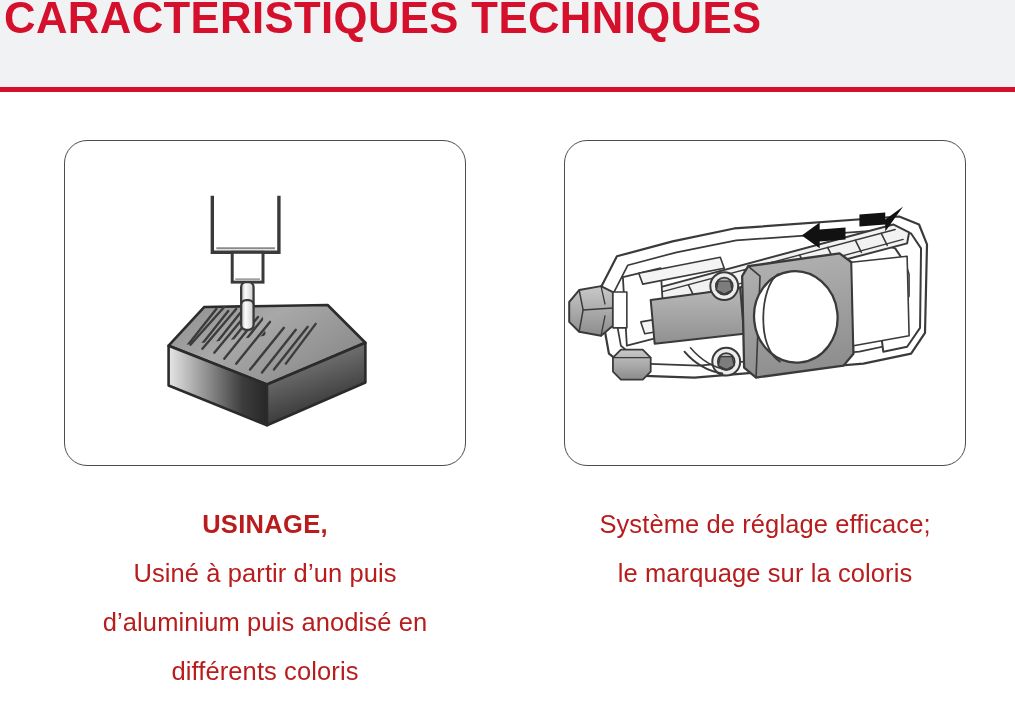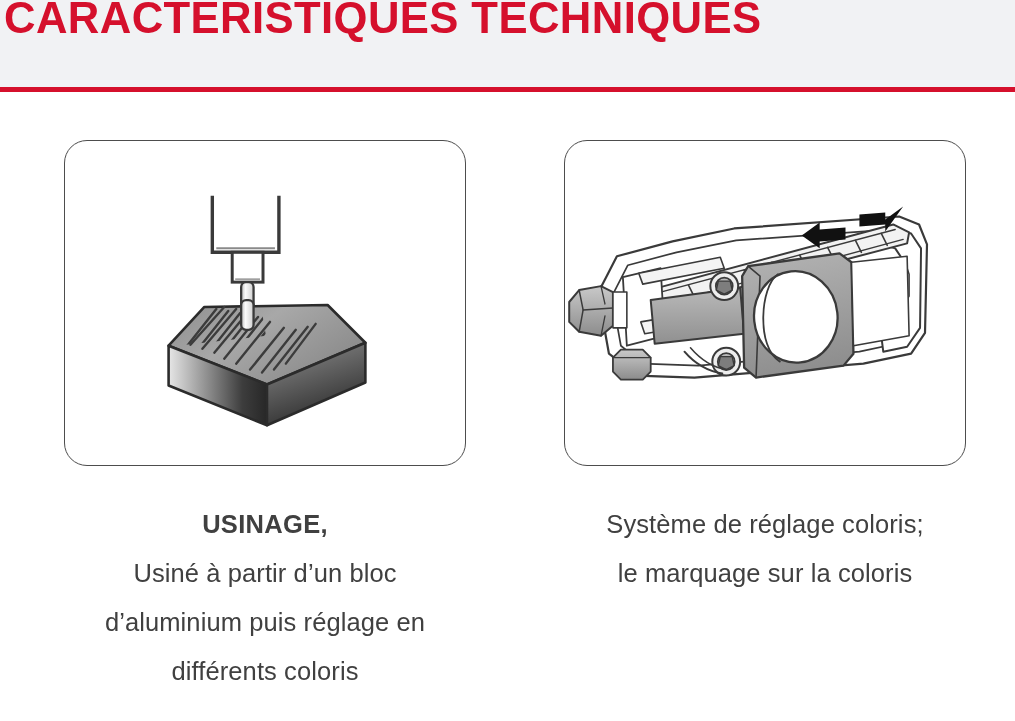--- a/index.html
+++ b/index.html
@@ -63,21 +63,21 @@
   .card-right { left: 564px; }
 
   .card svg { display: block; width: 100%; height: 100%; }
 
   
   .caption {
     position: absolute;
     top: 500px;
     width: 402px;
     text-align: center;
-    color: #404040;
+    color: #b91c1c;
     font-size: 25.5px;
     line-height: 49px;
     letter-spacing: 0.1px;
   }
   .caption-left  { left: 64px; }
   .caption-right { left: 564px; }
   .caption .strong {
     font-weight: bold;
     letter-spacing: 0.3px;
   }
@@ -248,21 +248,21 @@
       <path d="M238 95 L256 82 L256 89 L282 87 L282 99 L256 101 L256 108 Z"></path>
     </g>
     <g fill="#111111">
       <path d="M340 66 L322 79 L322 72 L296 74 L296 86 L322 84 L322 91 Z"></path>
     </g>
   </svg>
 </div>
 
 <div class="caption caption-left">
   <span class="line strong">USINAGE,</span>
-  <span class="line">Usiné à partir d’un bloc</span>
-  <span class="line">d’aluminium puis réglage en</span>
+  <span class="line">Usiné à partir d’un puis</span>
+  <span class="line">d’aluminium puis anodisé en</span>
   <span class="line">différents coloris</span>
 </div>
 
 <div class="caption caption-right">
-  <span class="line">Système de réglage coloris;</span>
+  <span class="line">Système de réglage efficace;</span>
   <span class="line">le marquage sur la coloris</span>
 </div>
 
 </body></html>

